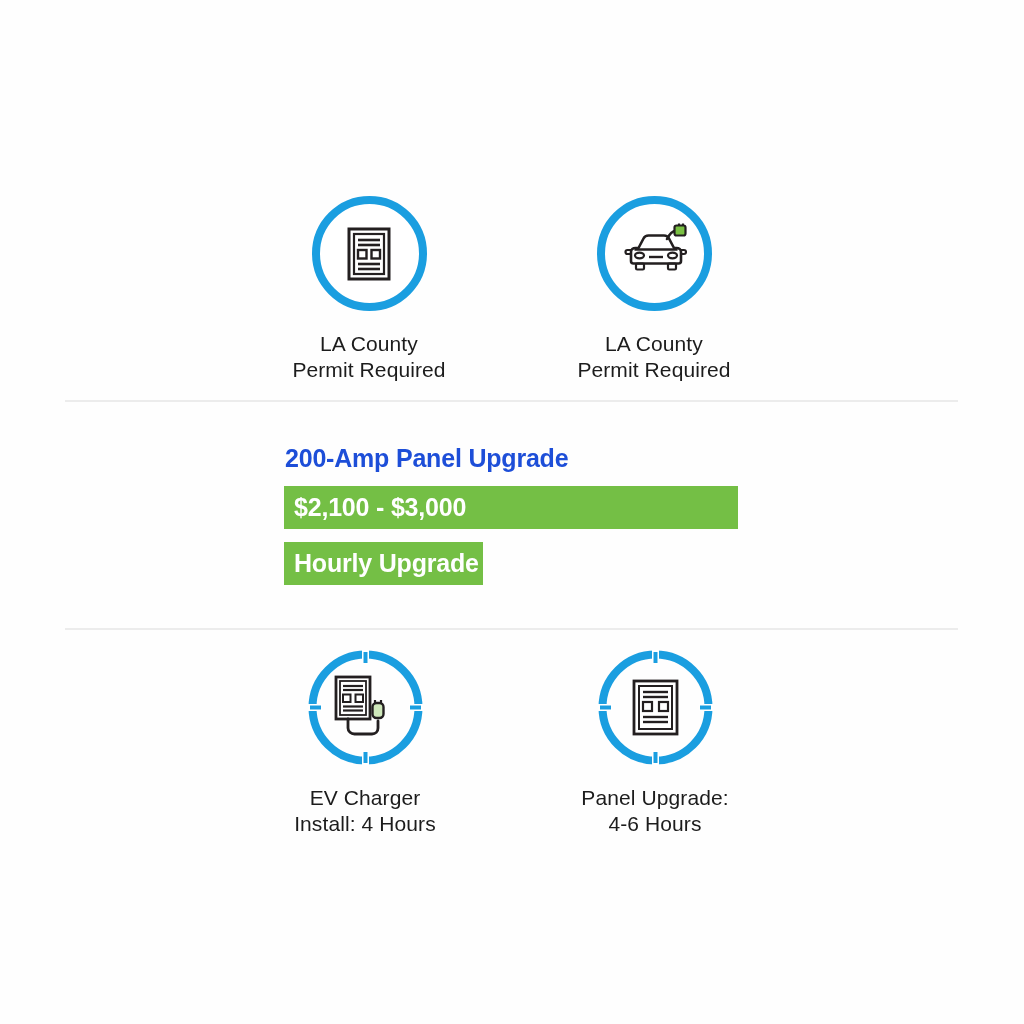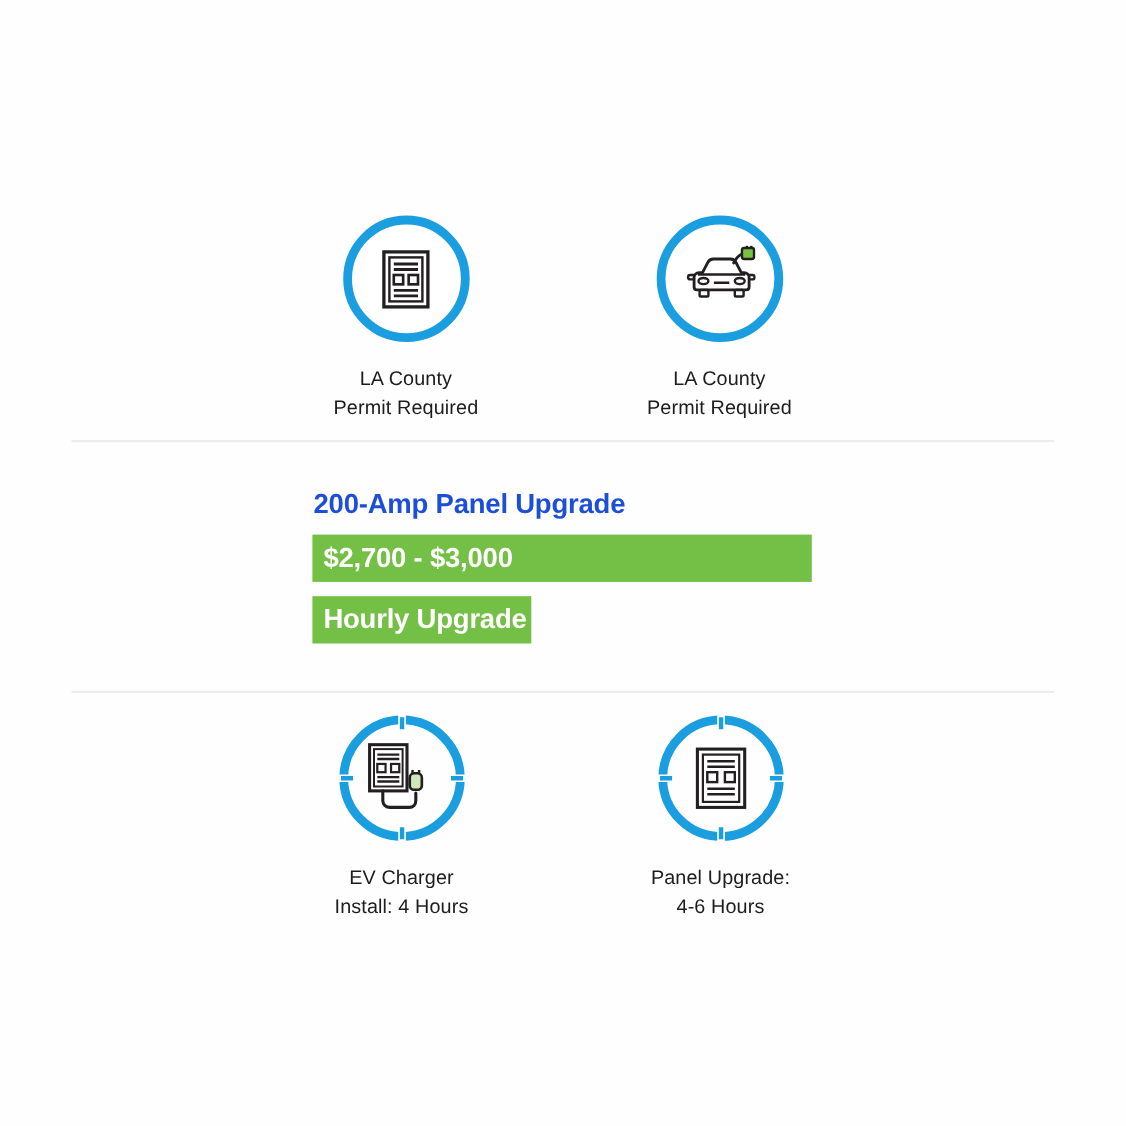--- a/index.html
+++ b/index.html
@@ -40,21 +40,21 @@
     align-items: center;
     justify-content: center;
     background: #ffffff;
     position: relative;
   }
 
   .ring svg { display: block; }
 
   .caption {
     margin-top: 20px;
-    font-size: 18px;
+    font-size: 21px;
     line-height: 26px;
     color: #1c1c1c;
     font-weight: 400;
     white-space: pre-line;
     letter-spacing: 0.1px;
   }
 
   
   .divider {
     position: absolute;
@@ -169,21 +169,21 @@
     </div>
     <div class="caption">LA County
 Permit Required</div>
   </div>
 
   <div class="divider" style="top:400px;"></div>
 
   <div class="price-title">200-Amp Panel Upgrade</div>
 
   <div class="bar bar-primary">
-    <span class="bar-label">$2,700 - $3,000</span>
+    <span class="bar-label">$2,100 - $3,000</span>
   </div>
 
   <div class="bar bar-secondary">
     <span class="bar-label">Hourly Upgrade</span>
   </div>
 
 
   <div class="divider" style="top:628px;"></div>
 
   <div class="icon-cell" style="left:248px; top:650px; width:234px;">

